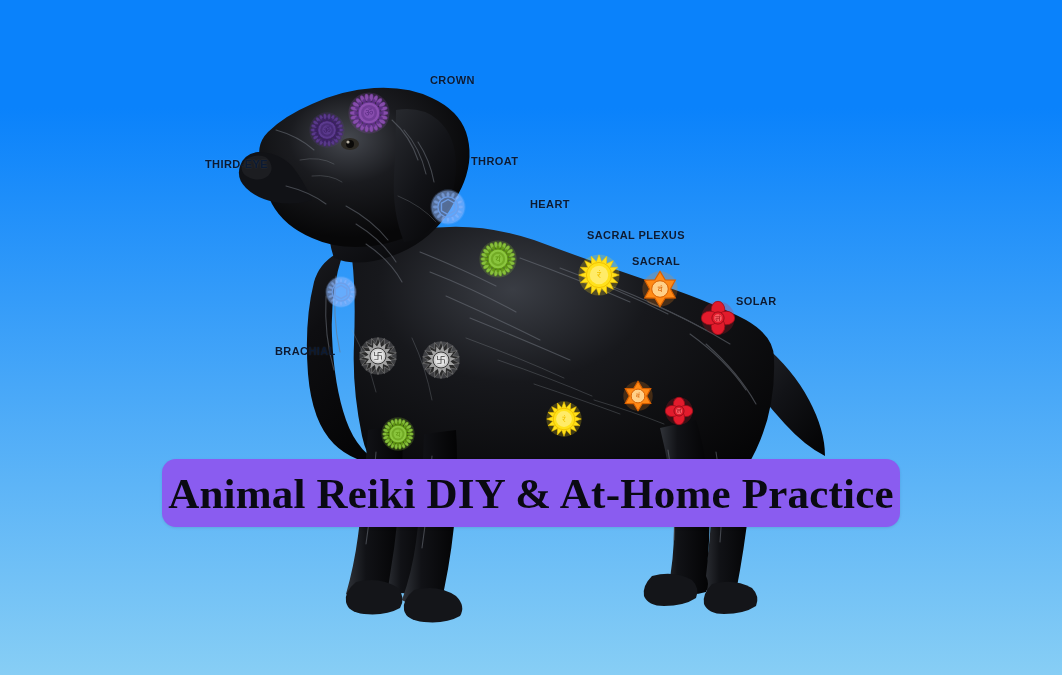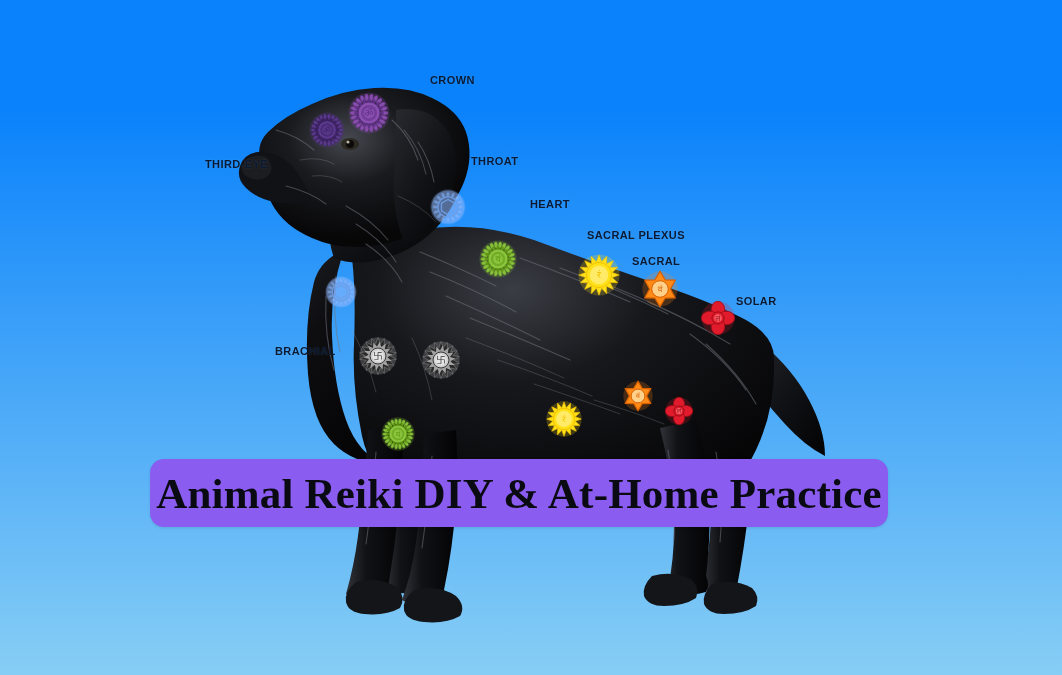--- a/index.html
+++ b/index.html
@@ -46,21 +46,21 @@
   
   .chakra {
     position: absolute;
     transform: translate(-50%, -50%);
   }
   .chakra svg { display: block; overflow: visible; }
 
   
   #title-banner {
     position: absolute;
-    left: 150px;
+    left: 162px;
     top: 459px;
     width: 738px;
     height: 68px;
     background: #8a5cf0;
     border-radius: 14px;
     display: flex;
     align-items: center;
     justify-content: center;
     box-shadow: 0 1px 3px rgba(0,0,0,0.10);
   }

